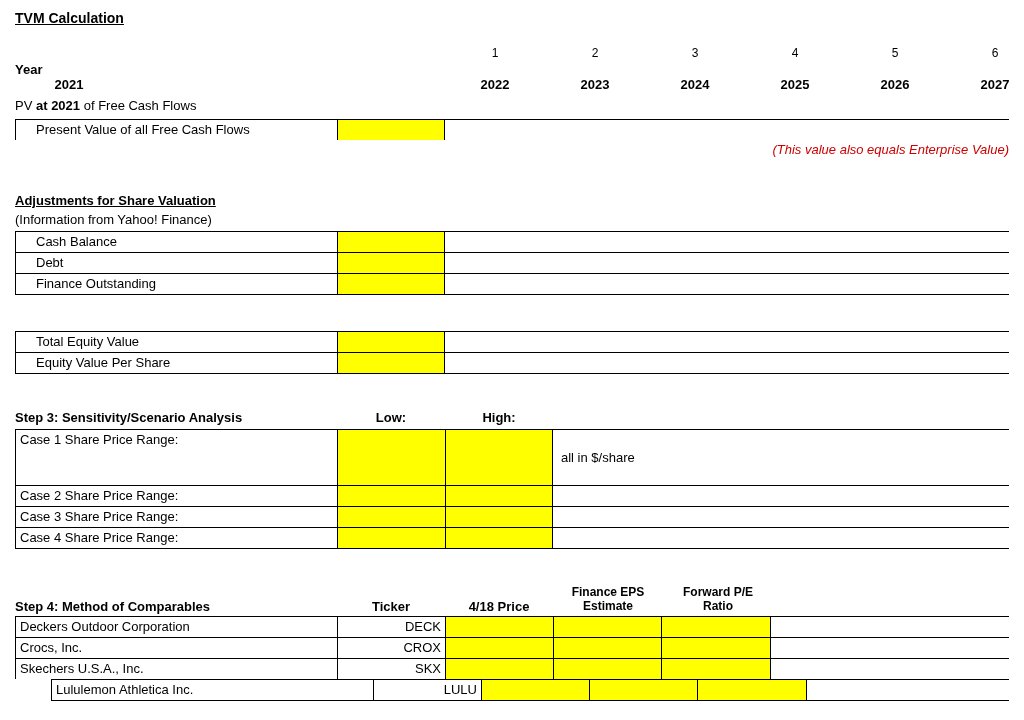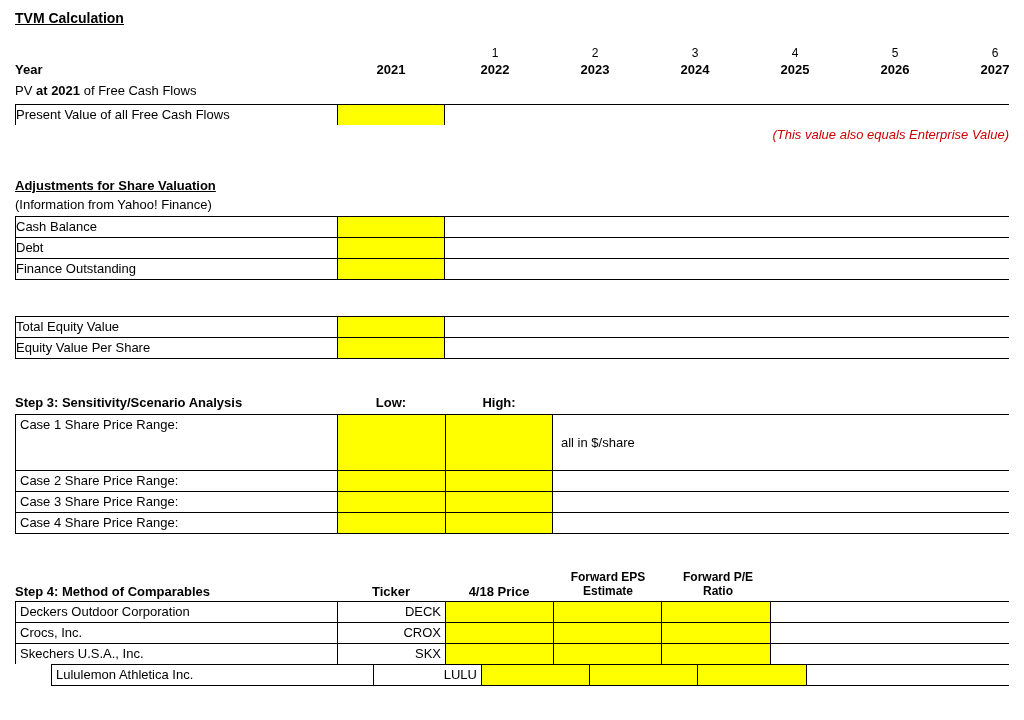--- a/index.html
+++ b/index.html
@@ -19,20 +19,21 @@
       margin-bottom: 20px;
     }
     .year-header-row {
       display: flex;
       align-items: flex-end;
       margin-bottom: 2px;
     }
     .year-label-col {
       width: 430px;
       flex-shrink: 0;
+      flex-direction: column;
     }
     .year-num-col {
       width: 100px;
       text-align: center;
       font-size: 12px;
       color: #000;
     }
     
     .section {
       margin-bottom: 18px;
@@ -42,21 +43,21 @@
       display: flex;
       align-items: stretch;
       border-top: 1px solid #000;
     }
     .data-row:last-child {
       border-bottom: 1px solid #000;
     }
     .data-row-label {
       width: 322px;
       flex-shrink: 0;
-      padding: 2px 0;
+      padding: 2px 20px;
       border-left: 1px solid #000;
       font-size: 13px;
     }
     .data-row-value {
       width: 108px;
       flex-shrink: 0;
       background: #ffff00;
       border-left: 1px solid #000;
       border-right: 1px solid #000;
       padding: 2px 4px;
@@ -308,21 +309,21 @@
 <div class="spacer"></div>
 
 <div class="section">
   <div style="display:flex; margin-bottom:2px; align-items:flex-end;">
     <div style="width:322px; flex-shrink:0;">
       <span class="step-label">Step 4: Method of Comparables</span>
     </div>
     <div style="width:108px; text-align:center; font-weight:bold; font-size:13px;">Ticker</div>
     <div style="width:108px; text-align:center; font-weight:bold; font-size:13px;">4/18 Price</div>
     <div style="width:110px; text-align:center; font-weight:bold; font-size:12px; line-height:1.2;">
-      <span>Forward EPS</span><br><span>Estimate</span>
+      <span>Finance EPS</span><br><span>Estimate</span>
     </div>
     <div style="width:110px; text-align:center; font-weight:bold; font-size:12px; line-height:1.2;">
       <span>Forward P/E</span><br><span>Ratio</span>
     </div>
   </div>
   <div id="comparables-rows">
       <div class="comp-row">
     <div class="comp-name-cell">Deckers Outdoor Corporation</div>
     <div class="comp-ticker-cell">DECK</div>
     <div class="comp-value-cell"></div>

